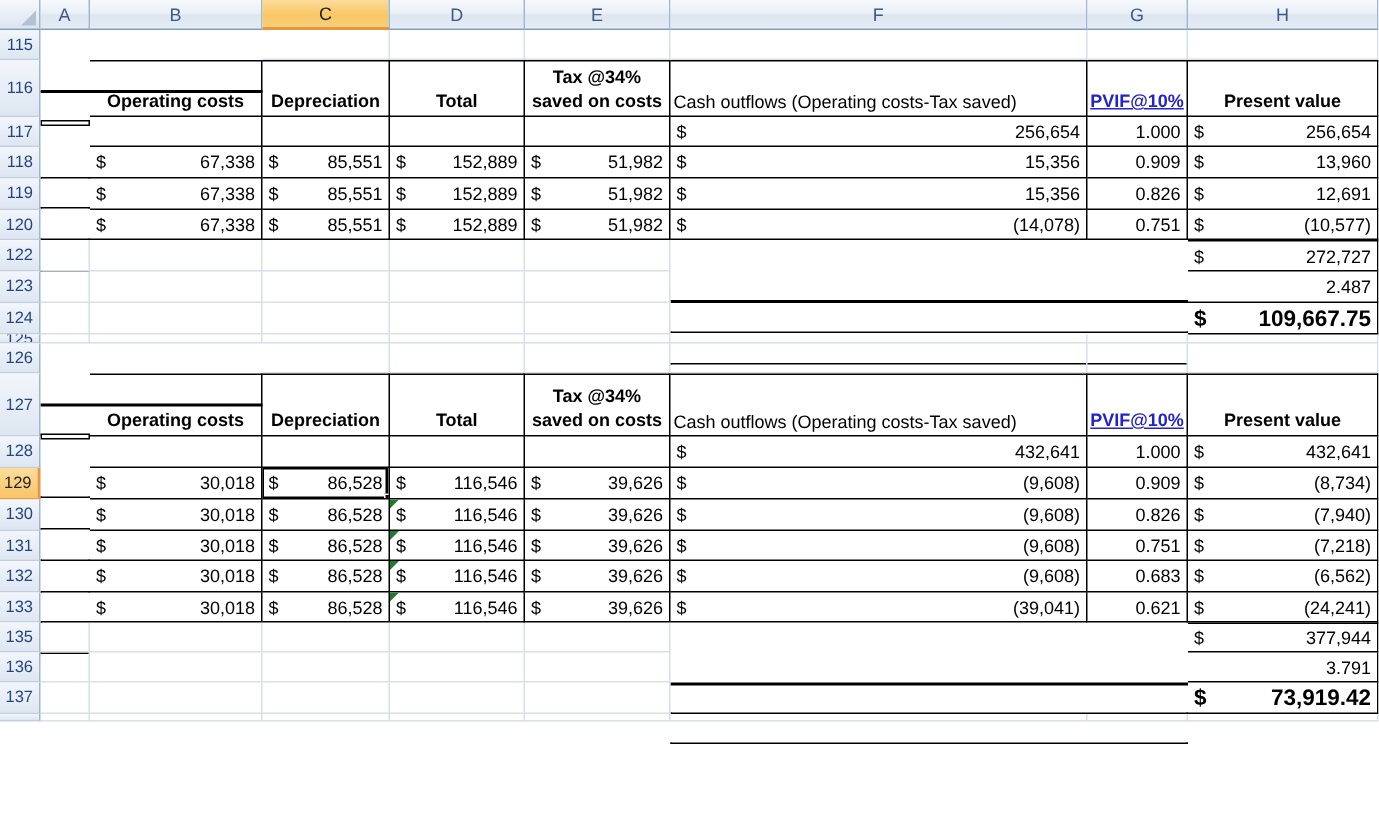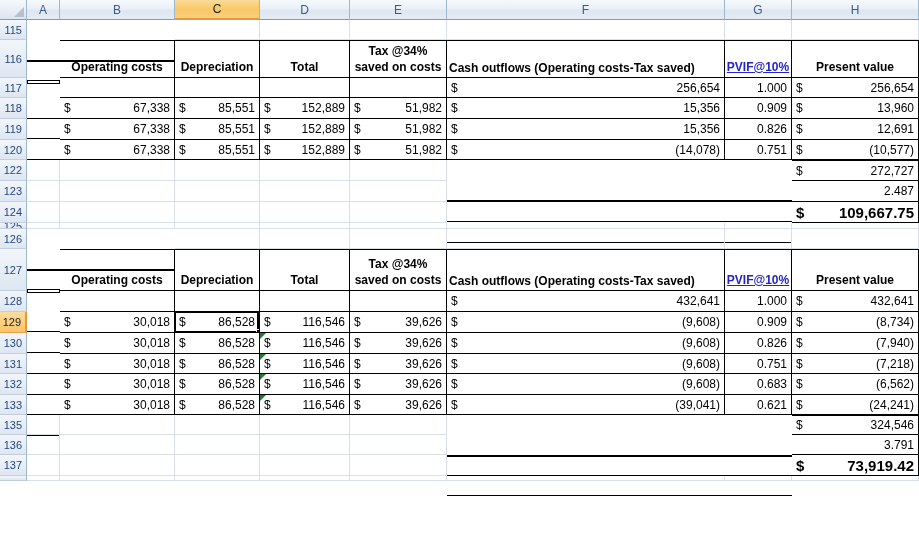--- a/index.html
+++ b/index.html
@@ -40,21 +40,21 @@
   .cTT{width:148px} .cFG{width:345px}
   .cA,.cB,.cC,.cD,.cE,.cF,.cG,.cH,.cTT,.cFG { flex:none; overflow:hidden; white-space:nowrap; }
   .g  { border-right:1px solid #d7dfe9; border-bottom:1px solid #d7dfe9; }
   .k  { border-right:1px solid #000; border-bottom:1px solid #000; }
   .kl { border-left:1px solid #000;margin-top:40px; }
   .kt { border-top:1px solid #000; }
   .vl { border-left:1px solid #000; }
   .vr { border-right:1px solid #000; }
 
   .hd  { display:flex; flex-direction:column; justify-content:flex-end; align-items:center; text-align:center; font-weight:bold; padding-bottom:2px; line-height:1.35; }
-  .hdl { display:flex; flex-direction:column; justify-content:flex-end; align-items:flex-start; font-weight:bold; padding:0 0 2px 2px; }
+  .hdl { display:flex; flex-direction:column; justify-content:flex-end; align-items:flex-start; font-weight:normal; padding:0 0 2px 2px; }
   .link { color:#2323cc; text-decoration:underline; }
   .acct { display:flex; align-items:center; justify-content:space-between; padding:0 4px; }
   .num  { display:flex; align-items:center; justify-content:flex-end; padding-right:4px; }
   .lbl  { display:flex; align-items:center; padding-left:3px; }
   .big  { font-weight:bold; font-size:15px; }
   .title{ display:flex; align-items:center; font-weight:bold; padding-left:3px; }
 
   .selcell { position:relative; }
   .selborder { position:absolute; top:-1px; left:-1px; right:0; bottom:-1px; border:2px solid #000; pointer-events:none; }
   .fillhandle { position:absolute; right:-3px; bottom:-3px; width:6px; height:6px; background:#000; border:1px solid #fff; z-index:4; }
@@ -470,21 +470,21 @@
   <div class="row h20">
     <div class="rh h20">135</div>
     <div class="cA g"></div>
       <div class="cB g"></div>
     <div class="cC g"></div>
       <div class="cD g"></div>
     <div class="cE g"></div>
     <div class="cFG k kl kt lbl">Total present value of costs</div>
     <div class="cH k kt acct">
         <span>$</span>
-        <span>324,546</span>
+        <span>377,944</span>
       </div>
   </div>
 
   <div class="row h20">
     <div class="rh h20">136</div>
     <div class="cA g"></div>
       <div class="cB g"></div>
     <div class="cC g"></div>
       <div class="cD g"></div>
     <div class="cE g"></div>

